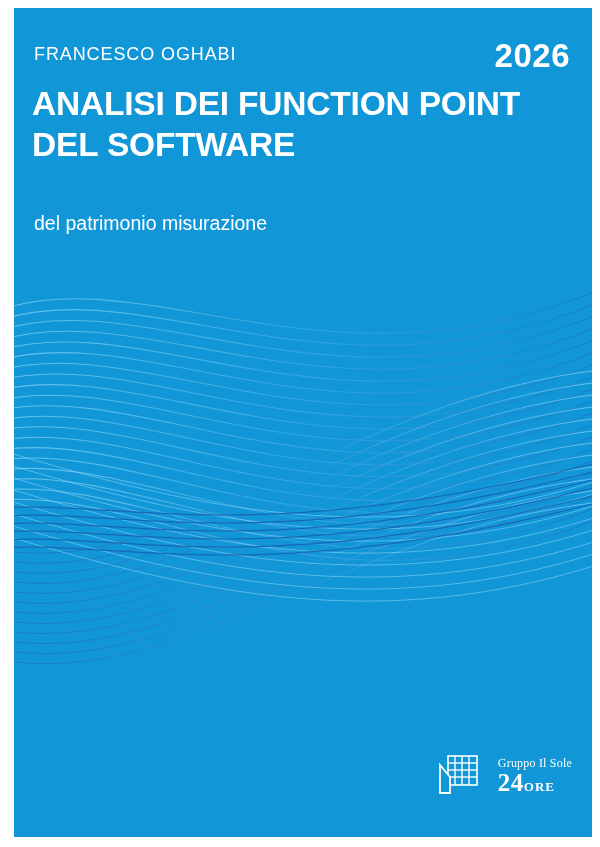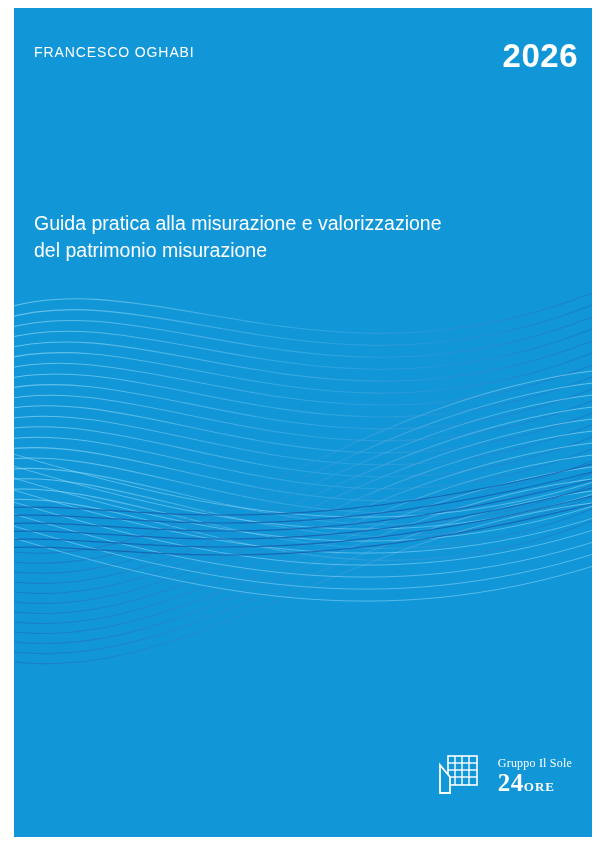--- a/index.html
+++ b/index.html
@@ -72,29 +72,29 @@
 
   .content {
     position: relative;
     z-index: 3;
   }
 
   .author {
     position: absolute;
     left: 34px;
     top: 44px;
-    font-size: 14px;
+    font-size: 18px;
     letter-spacing: 0.9px;
     color: #ffffff;
     font-weight: 400;
   }
 
   .year {
     position: absolute;
-    right: 22px;
+    right: 30px;
     top: 37px;
     font-size: 33px;
     font-weight: bold;
     color: #ffffff;
     letter-spacing: 0.5px;
   }
 
   .title {
     position: absolute;
     left: 32px;
@@ -236,24 +236,25 @@
       <path d="M0,290 C120,282 260,332 600,244"></path>
       <path d="M0,298 C120,290 260,340 600,252"></path>
     </g>
   </svg>
 
   <div class="content">
     <div class="author">FRANCESCO OGHABI</div>
     <div class="year">2026</div>
 
     <div class="title">
+      <div>ANALISI DEI FUNCTION POINT</div>
+      <div>DEL SOFTWARE</div>
     </div>
 
     <div class="subtitle">
-      <div>Guida pratica alla misurazione e valorizzazione</div>
       <div>del patrimonio misurazione</div>
     </div>
   </div>
 
   <div class="publisher">
     <div class="pub-mark">
       <svg viewBox="0 0 40 40" width="40" height="40">
         <rect x="10" y="1" width="29" height="29" fill="none" stroke="#ffffff" stroke-width="1.6"></rect>
         <g stroke="#ffffff" stroke-width="1.4">
           <line x1="10" y1="8" x2="39" y2="8"></line>

